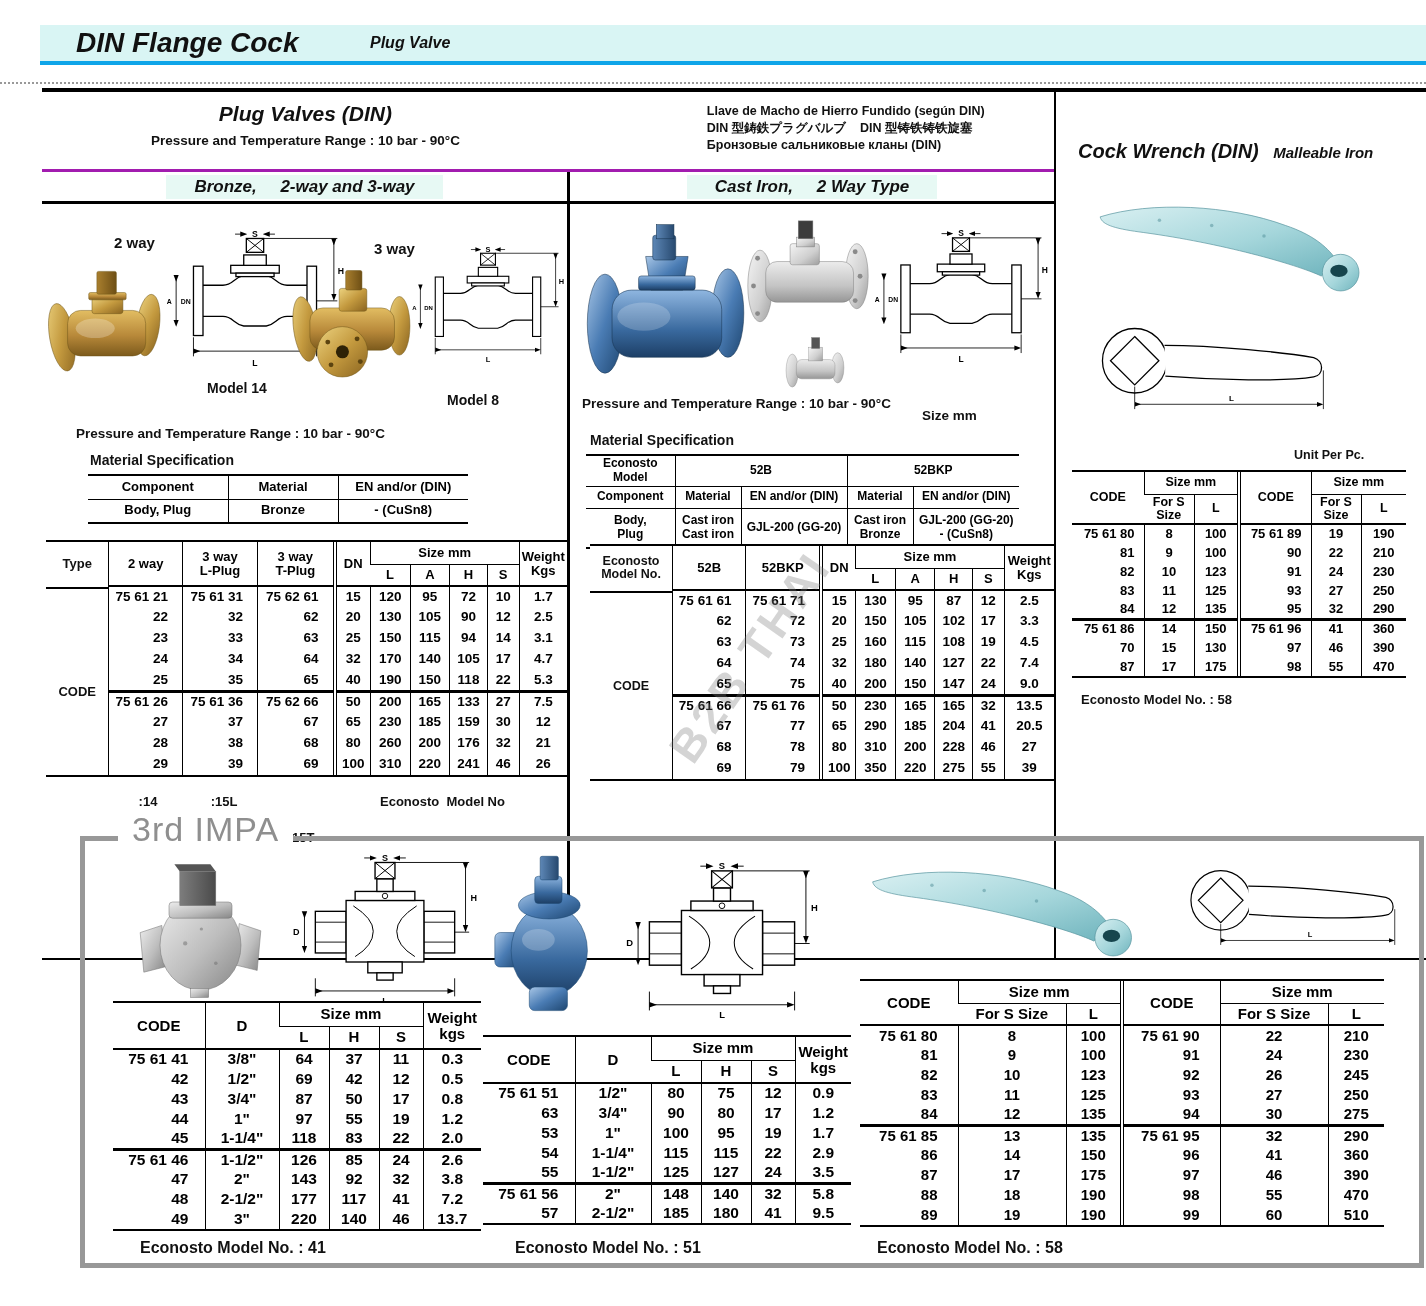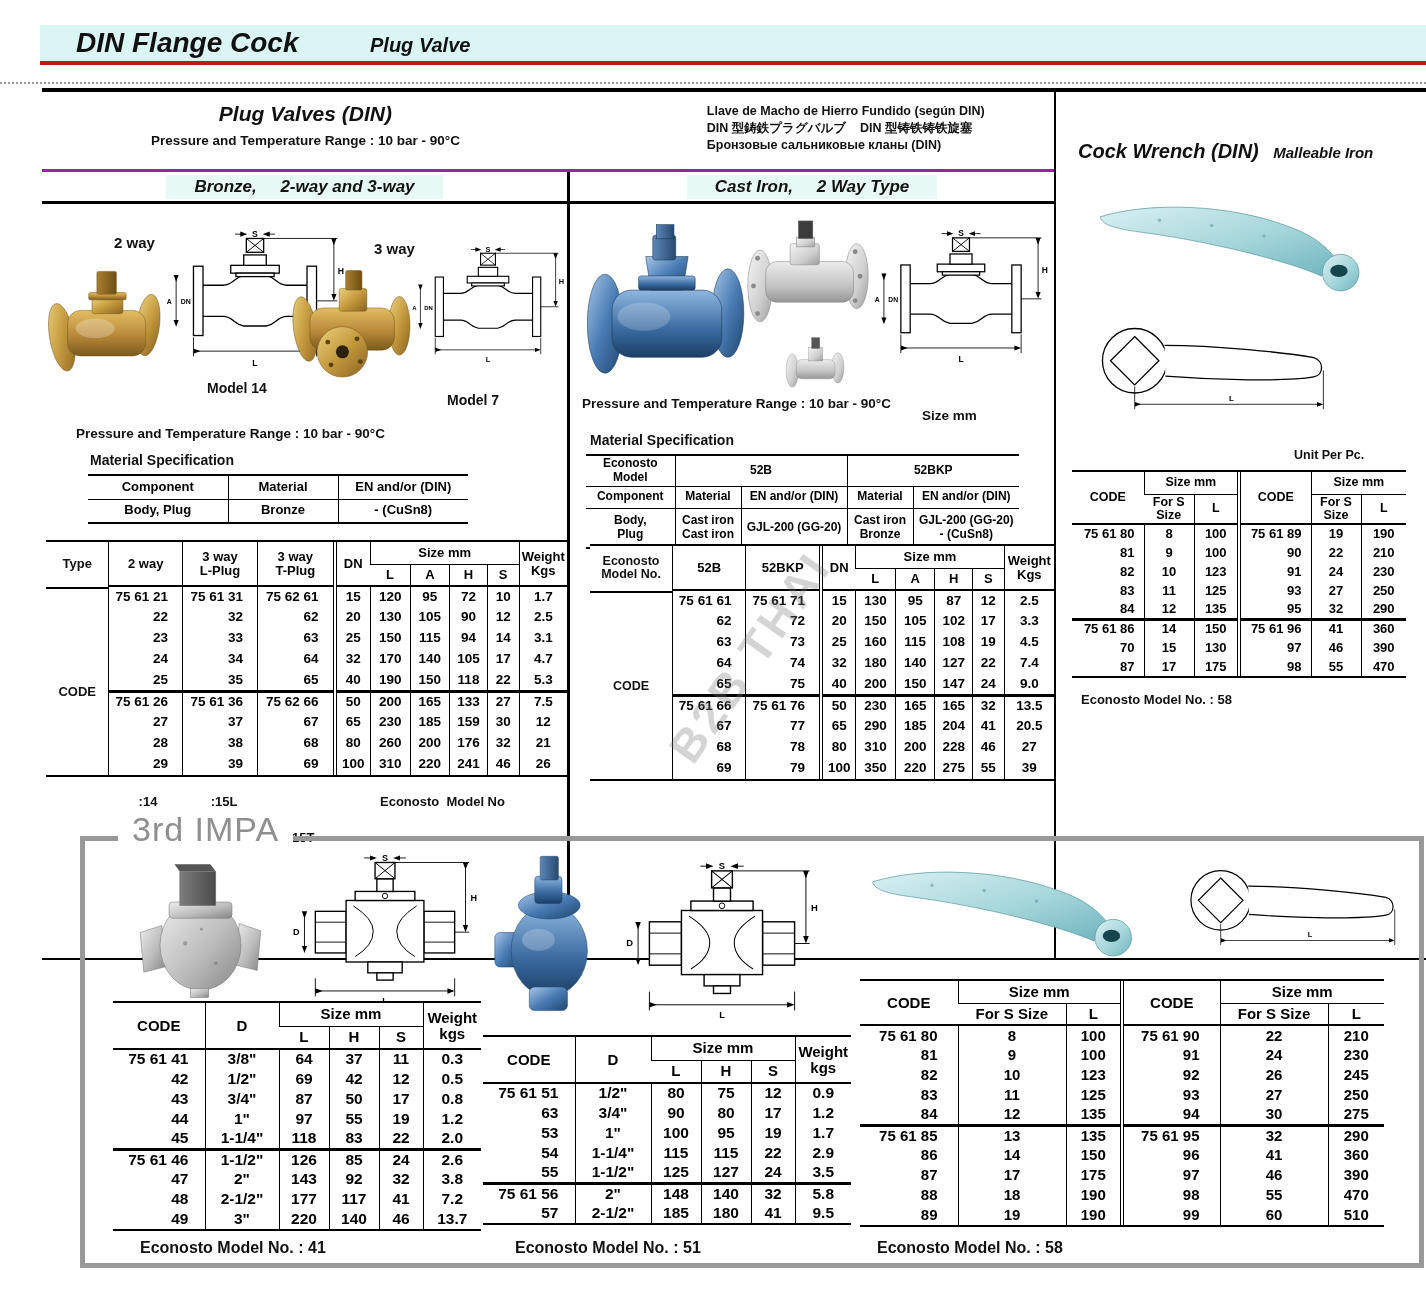--- a/index.html
+++ b/index.html
@@ -6,23 +6,23 @@
   html,body { background:#fff; }
   body { width:1426px; height:1306px; position:relative; overflow:hidden;
          font-family:"Liberation Sans", sans-serif; color:#111; }
   .abs { position:absolute; }
   .b { font-weight:bold; }
   .bi { font-weight:bold; font-style:italic; }
   .pre { white-space:pre; }
 
   
   .topbar { position:absolute; left:40px; top:25px; width:1386px; height:40px;
-            background:#d9f5f4; border-bottom:4px solid #b91c1c; }
+            background:#d9f5f4; border-bottom:4px solid #0ea5e9; }
   .topbar .t1 { position:absolute; left:36px; top:2px; font-size:28px; font-weight:bold; font-style:italic; }
-  .topbar .t2 { position:absolute; left:330px; top:9px; font-size:20px; font-weight:bold; font-style:italic; }
+  .topbar .t2 { position:absolute; left:330px; top:9px; font-size:16px; font-weight:bold; font-style:italic; }
   .dotrule { position:absolute; left:0; top:82px; width:1426px; border-top:2px dotted #999; }
 
   
   .mainbox { position:absolute; left:42px; top:88px; width:1392px; height:872px;
              border-top:4px solid #000; border-bottom:2px solid #000; display:flex; }
   .leftmid { width:1014px; border-right:2.5px solid #000; display:flex; flex-direction:column; }
   .titlerow { height:77px; display:flex; }
   .tl { width:528px; text-align:center; padding-top:10px; }
   .pvtitle { font-size:21px; font-weight:bold; font-style:italic; }
   .pvrange { font-size:13.5px; font-weight:bold; margin-top:7px; }
@@ -387,21 +387,21 @@
             <use href="#symFl"></use>
           </svg>
         <span class="modlab" style="left:165px; top:176px;">Model 14</span>
         <span class="lab" style="left:332px; top:36px;">3 way</span>
         <svg class="photo" style="left:250px; top:60px; width:122px; height:122px;">
             <use href="#phB3"></use>
           </svg>
         <svg class="draw" style="left:368px; top:26px; width:156px; height:152px;">
             <use href="#symFl"></use>
           </svg>
-        <span class="modlab" style="left:405px; top:188px;">Model 7</span>
+        <span class="modlab" style="left:405px; top:188px;">Model 8</span>
 
         <span class="rangetxt" style="left:34px; top:222px;">Pressure and Temperature Range : 10 bar - 90°C</span>
         <span class="mattitle" style="left:48px; top:248px;">Material Specification</span>
 
         <table class="mtab m-bronze abs" style="left:46px; top:270px;">
           <colgroup>
               <col style="width:140px">
               <col style="width:110px">
               <col style="width:130px">
             </colgroup>

